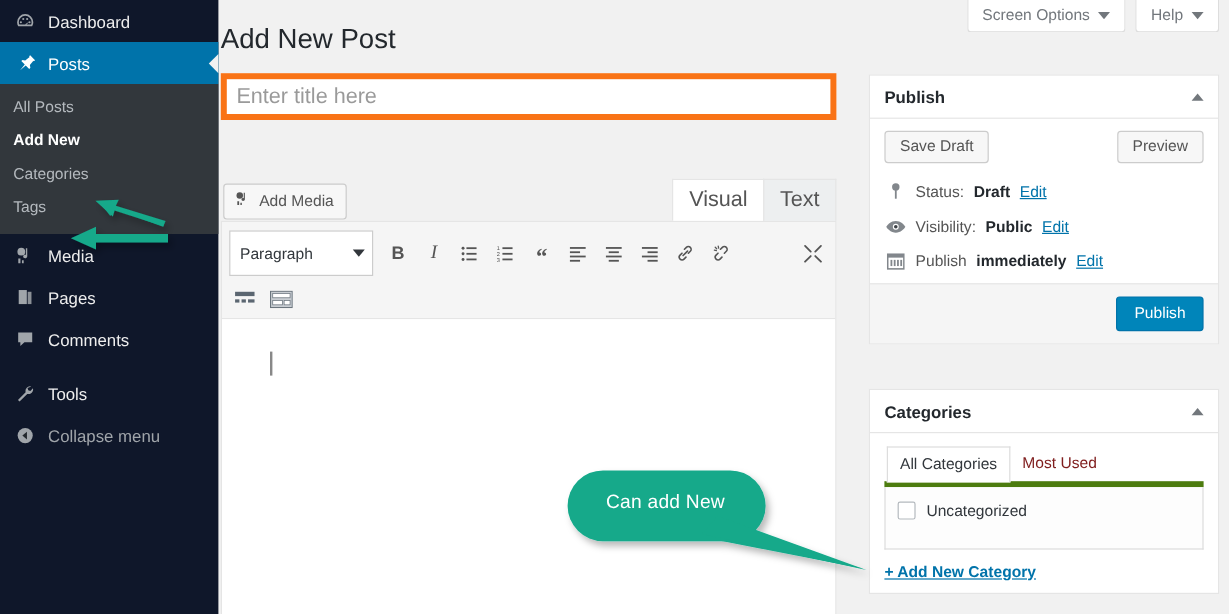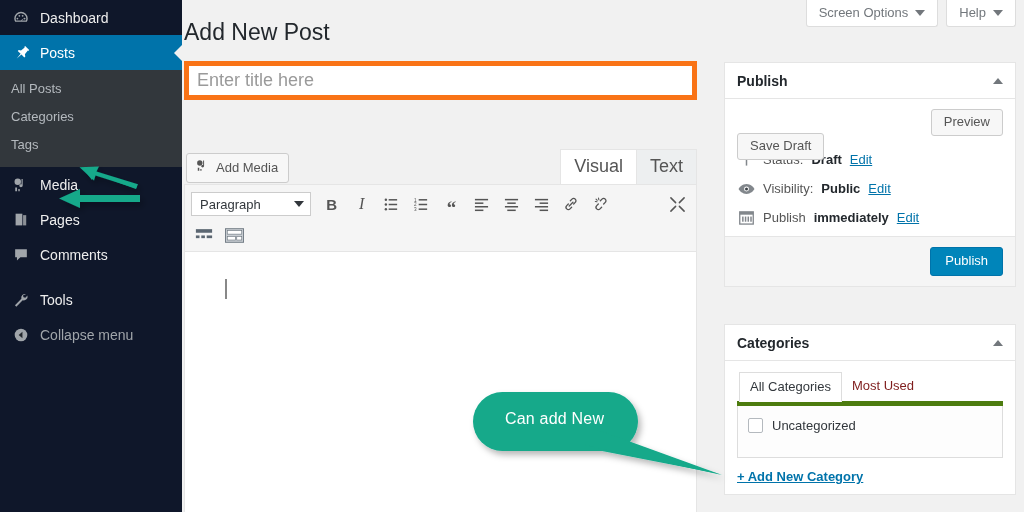--- a/index.html
+++ b/index.html
@@ -89,21 +89,21 @@
     background: #edeff0; cursor: pointer; margin-left: -1px;
   }
   .ed-tab.active { background: #fff; color: #555; border-color:#e5e5e5; }
 
   .ed-box { border: 1px solid #e5e5e5; background: #f5f5f5; }
   .ed-toolbar { background: #f5f5f5; padding: 4px 4px 2px 4px; border-bottom:1px solid #e5e5e5;}
   .tb-row { display: flex; align-items: center; flex-wrap: nowrap; }
   .tb-row.row2 { margin-top: 2px; }
   .fmt-select {
     background: #fff; border: 1px solid #ccc;
-    height: 24px; width: 120px; margin: 3px 6px 3px 2px;
+    height: 38px; width: 120px; margin: 3px 6px 3px 2px;
     display: flex; align-items: center; justify-content: space-between;
     padding: 0 6px 0 8px; font-size: 13px; color: #32373c; cursor: pointer;
   }
   .tbtn {
     width: 30px; height: 28px; display: flex; align-items: center; justify-content: center;
     cursor: pointer; color: #555; font-size: 15px;
   }
   .ed-body { background: #fff; height: 260px; position: relative; }
   .caret {
     position: absolute; left: 40px; top: 27px;
@@ -123,21 +123,21 @@
   .pb-title { font-size: 14px; font-weight: bold; color: #23282d; }
   .toggle-ind { width:0;height:0;border-left:5px solid transparent;border-right:5px solid transparent;border-bottom:6px solid #72777c; cursor:pointer;}
   .pb-inner { padding: 10px 12px 10px 12px; }
 
   .pub-actions { position: relative; height: 30px; }
   .btn-sec {
     background: #f7f7f7; border: 1px solid #ccc; border-radius: 3px;
     font-size: 13px; color: #555; padding: 4px 12px 5px 12px; cursor: pointer;
     line-height: 16px;
   }
-  .btn-save { position:absolute; left:0; top:0;margin-top:24px; }
+  .btn-save { position:absolute; left:0; top:0; }
   .btn-prev { position:absolute; right:0; top:0; }
 
   .misc-line {
     display: flex; align-items: center; gap: 8px;
     font-size: 13px; color: #555; margin-top: 12px; line-height: 17px;
   }
   .misc-ico { width: 18px; display:flex; justify-content:center; color:#82878c; flex:none;}
   .misc-line b { color:#23282d; }
   .lnk { color: #0073aa; text-decoration: underline; cursor: pointer; }
 
@@ -203,20 +203,21 @@
         <svg width="18" height="18" viewBox="0 0 20 20">
             <path fill="#fff" d="M14.6 2.3l-1 1 .5.5-4.1 3.3-2.5-.5-1.1 1.1 3.2 3.2-4.3 5.2 5.2-4.3 3.2 3.2 1.1-1.1-.5-2.5 3.3-4.1.5.5 1-1z"></path>
           </svg>
       </span>
       <span class="mlabel">Posts</span>
       <span class="arrow"></span>
     </div>
 
     <div class="submenu">
       <div class="submenu-item"><span>All Posts</span></div>
+      <div class="submenu-item cur"><span>Add New</span></div>
       <div class="submenu-item"><span>Categories</span></div>
       <div class="submenu-item"><span>Tags</span></div>
     </div>
 
     <div class="menu-top">
       <span class="mi">
         <svg width="18" height="18" viewBox="0 0 20 20">
             <circle cx="6.4" cy="6.4" r="3.6" fill="#a0a5aa"></circle>
             <path fill="#a0a5aa" d="M10.6 3.2h1.3v7.4c0 1.1-1 1.9-2 1.9s-1.8-.7-1.8-1.6.8-1.6 1.8-1.6c.3 0 .5 0 .7.1z"></path>
             <path fill="#a0a5aa" d="M3.6 12.8h2v4.2h-2zM7 14.4h1.6v2.6H7z"></path>

